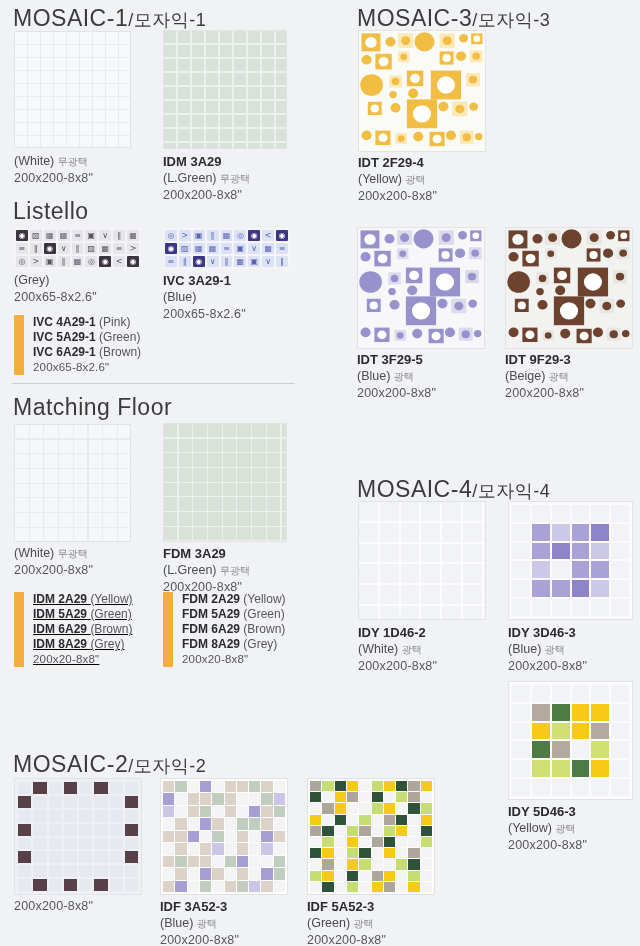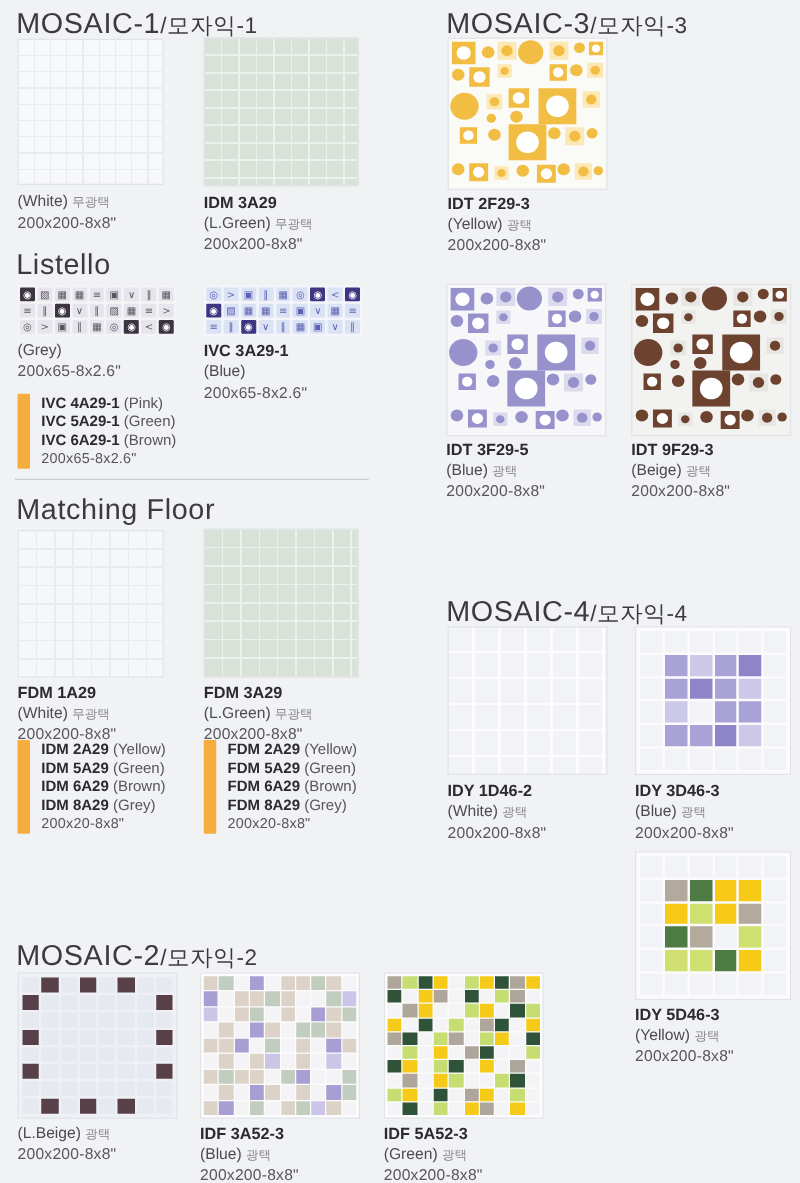--- a/index.html
+++ b/index.html
@@ -153,31 +153,30 @@
   <div class="divider" style="left:12px;top:383px;width:283px;"></div>
 
   <div class="abs heading" style="left:13px;top:394px;">
     <span class="en">Matching Floor</span>
   </div>
 
   <div class="tile t-grid8w" style="left:14px;top:424px;width:117px;height:118px;"></div>
   <div class="tile t-grid8g" style="left:163px;top:423px;width:124px;height:119px;"></div>
 
   <div class="caption" style="left:14px;top:545px;">
-    <div class="code">FDM 1A29</div>
     <div class="meta"><span>(White)</span> <span class="kr">무광택</span></div>
     <div class="size">200x200-8x8"</div>
   </div>
   <div class="caption" style="left:163px;top:545px;">
     <div class="code">FDM 3A29</div>
     <div class="meta"><span>(L.Green)</span> <span class="kr">무광택</span></div>
     <div class="size">200x200-8x8"</div>
   </div>
 
-  <div class="variants" style="left:14px;top:592px;">
+  <div class="variants" style="left:14px;top:592px;text-decoration:underline;">
     <div class="vbar" style="background:#f5ae3d;"></div>
     <div class="vlines">
       <div class="vline"><b>IDM 2A29</b> <span>(Yellow)</span></div>
       <div class="vline"><b>IDM 5A29</b> <span>(Green)</span></div>
       <div class="vline"><b>IDM 6A29</b> <span>(Brown)</span></div>
       <div class="vline"><b>IDM 8A29</b> <span>(Grey)</span></div>
       <div class="vsize">200x20-8x8"</div>
     </div>
   </div>
   <div class="variants" style="left:163px;top:592px;">
@@ -450,21 +449,20 @@
       <div style="background: rgb(198, 221, 114);"></div>
       <div style="background: rgb(244, 244, 246);"></div>
       <div style="background: rgb(246, 202, 25);"></div>
       <div style="background: rgb(174, 166, 154);"></div>
       <div style="background: rgb(244, 244, 246);"></div>
       <div style="background: rgb(246, 202, 25);"></div>
       <div style="background: rgb(244, 244, 246);"></div>
     </div>
 
   <div class="caption" style="left:14px;top:898px;">
-    <div class="meta"><span>(L.Beige)</span> <span class="kr">광택</span></div>
     <div class="size">200x200-8x8"</div>
   </div>
   <div class="caption" style="left:160px;top:898px;">
     <div class="code">IDF 3A52-3</div>
     <div class="meta"><span>(Blue)</span> <span class="kr">광택</span></div>
     <div class="size">200x200-8x8"</div>
   </div>
   <div class="caption" style="left:307px;top:898px;">
     <div class="code">IDF 5A52-3</div>
     <div class="meta"><span>(Green)</span> <span class="kr">광택</span></div>
@@ -525,21 +523,21 @@
         <circle cx="33.5" cy="89.5" r="2.6999999999999997" fill="#f2bd43"></circle>
         <circle cx="47" cy="88" r="4" fill="#f2bd43"></circle>
         <rect x="56" y="84" width="12" height="12" fill="#f2bd43"></rect>
         <circle cx="62" cy="90" r="3.5999999999999996" fill="#ffffff"></circle>
         <circle cx="73" cy="87" r="4" fill="#f2bd43"></circle>
         <rect x="80" y="83" width="11" height="11" fill="#fbe8b5"></rect>
         <circle cx="85.5" cy="88.5" r="3.3" fill="#f2bd43"></circle>
         <circle cx="95" cy="88" r="3" fill="#f2bd43"></circle>
       </svg></div>
   <div class="caption" style="left:358px;top:154px;">
-    <div class="code">IDT 2F29-3</div>
+    <div class="code">IDT 2F29-4</div>
     <div class="meta"><span>(Yellow)</span> <span class="kr">광택</span></div>
     <div class="size">200x200-8x8"</div>
   </div>
 
   <div class="tile" style="left:357px;top:227px;width:128px;height:122px;" data-tile="idt3f29"><svg viewBox="0 0 100 100" preserveAspectRatio="none" width="100%" height="100%">
         <rect x="0" y="0" width="100" height="100" fill="#f7f7fa"></rect>
         <rect x="2" y="2" width="15" height="15" fill="#9792cc"></rect>
         <circle cx="9.5" cy="9.5" r="4.5" fill="#ffffff"></circle>
         <circle cx="25" cy="9" r="4" fill="#9792cc"></circle>
         <rect x="31" y="2" width="12" height="12" fill="#dcdaed"></rect>

